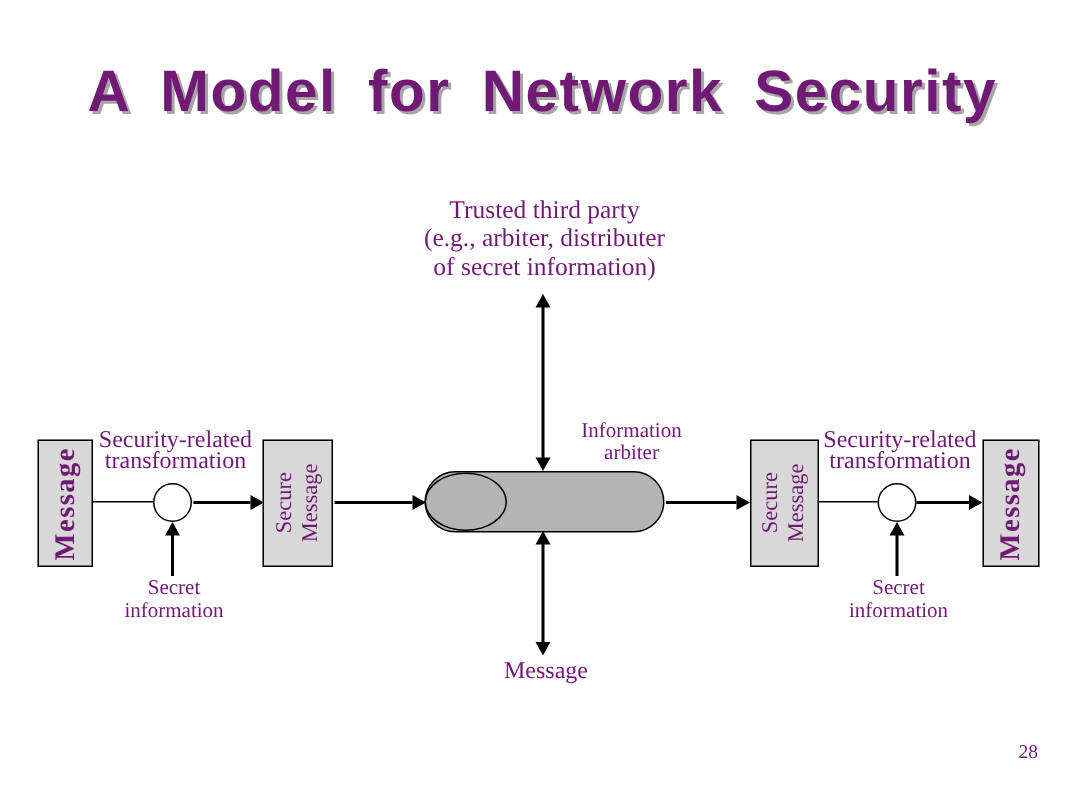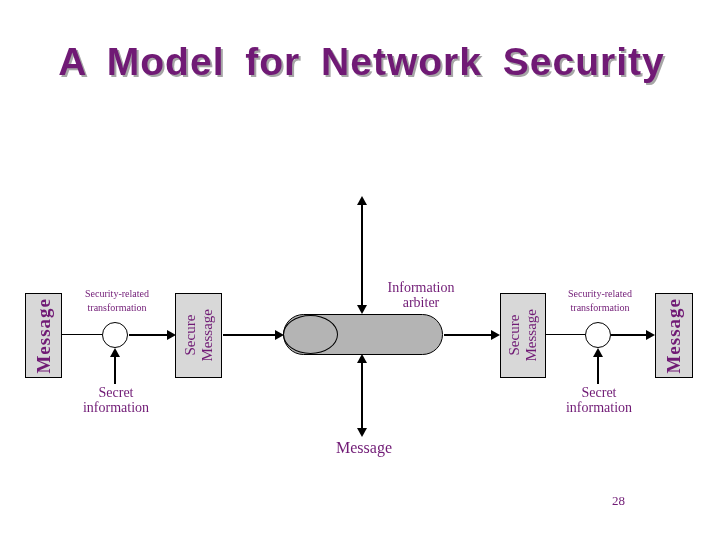--- a/index.html
+++ b/index.html
@@ -19,21 +19,21 @@
     font-family:"Liberation Sans", sans-serif;font-weight:bold;font-size:39px;
     letter-spacing:1px;word-spacing:9px;
     text-shadow:2px 2px 0 var(--title-shadow);
     white-space:nowrap;
   }
   .lbl{text-align:center;line-height:1.12;}
   .lbl span{display:block;}
   #ttp-label{left:253px;top:130px;width:220px;font-size:17px;line-height:19px;}
   #info-channel-label{left:371px;top:280px;width:100px;font-size:14px;line-height:15px;}
   #opponent-label{left:314px;top:439px;width:100px;font-size:16px;}
-  .transform-label{top:287px;width:140px;font-size:10px;line-height:14px;text-align:center;}
+  .transform-label{top:287px;width:140px;font-size:16px;line-height:14px;text-align:center;}
   #transform-label-left{left:47px;}
   #transform-label-right{left:530px;}
   .secret-label{top:385px;width:120px;font-size:14px;line-height:15px;}
   #secret-label-left{left:56px;}
   #secret-label-right{left:539px;}
   .box{
     background:var(--box-fill);border:1px solid var(--line-color);box-sizing:border-box;
     display:flex;align-items:center;justify-content:center;
   }
   .vwrap{
@@ -61,29 +61,34 @@
     left:283px;top:315px;width:55px;height:39px;border-radius:50%;
     border:1px solid var(--line-color);box-sizing:border-box;background:transparent;
   }
   .hline{height:1px;background:var(--line-color);}
   .hshaft{height:2px;background:var(--line-color);}
   .vshaft{width:2px;background:var(--line-color);}
   .ah{width:0;height:0;}
   .ah.r{border-top:5px solid transparent;border-bottom:5px solid transparent;border-left:9px solid var(--line-color);}
   .ah.u{border-left:5px solid transparent;border-right:5px solid transparent;border-bottom:9px solid var(--line-color);}
   .ah.d{border-left:5px solid transparent;border-right:5px solid transparent;border-top:9px solid var(--line-color);}
-  #page-number{left:612px;top:493px;width:80px;text-align:left;font-size:13px;}
+  #page-number{left:612px;top:493px;width:80px;text-align:right;font-size:13px;}
 </style>
 </head>
 <body>
 
 <div id="slide">
 
   <div id="title" class="abs">A Model for Network Security</div>
 
+  <div id="ttp-label" class="abs lbl">
+    <span>Trusted third party</span>
+    <span>(e.g., arbiter, distributer</span>
+    <span>of secret information)</span>
+  </div>
 
   <div class="abs vshaft" style="left:361px;top:202px;height:106px;"></div>
   <div class="abs ah u" style="left:357px;top:196px;"></div>
   <div class="abs ah d" style="left:357px;top:305px;"></div>
 
   <div id="channel-capsule" class="abs"></div>
   <div id="channel-ellipse" class="abs"></div>
   <div id="info-channel-label" class="abs lbl">
     <span>Information</span>
     <span>arbiter</span>

